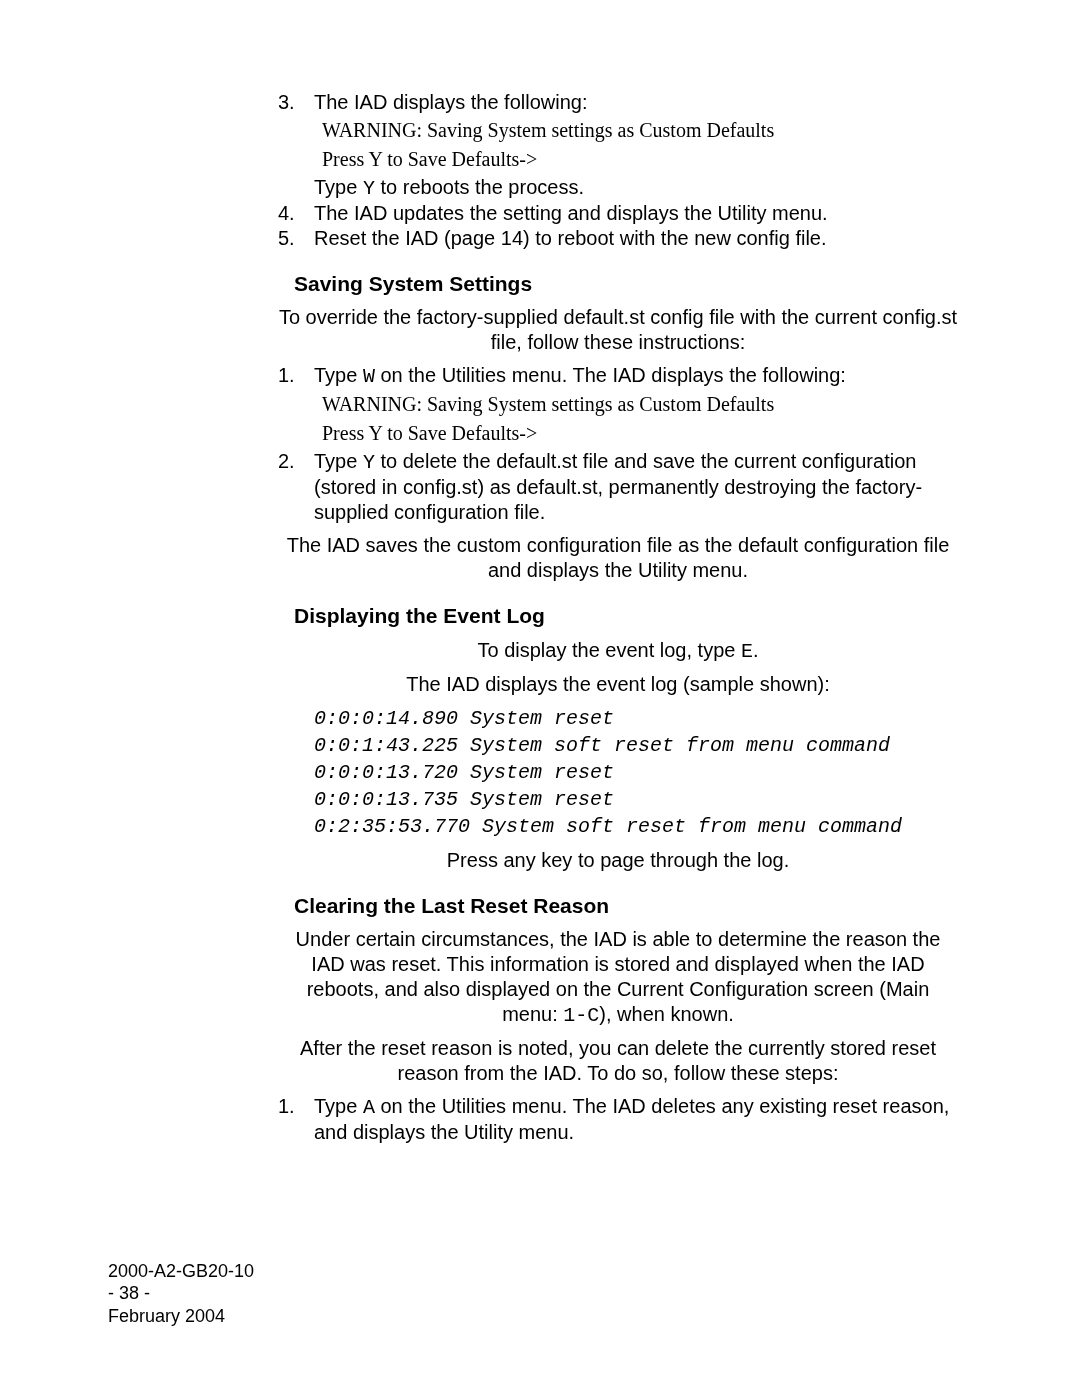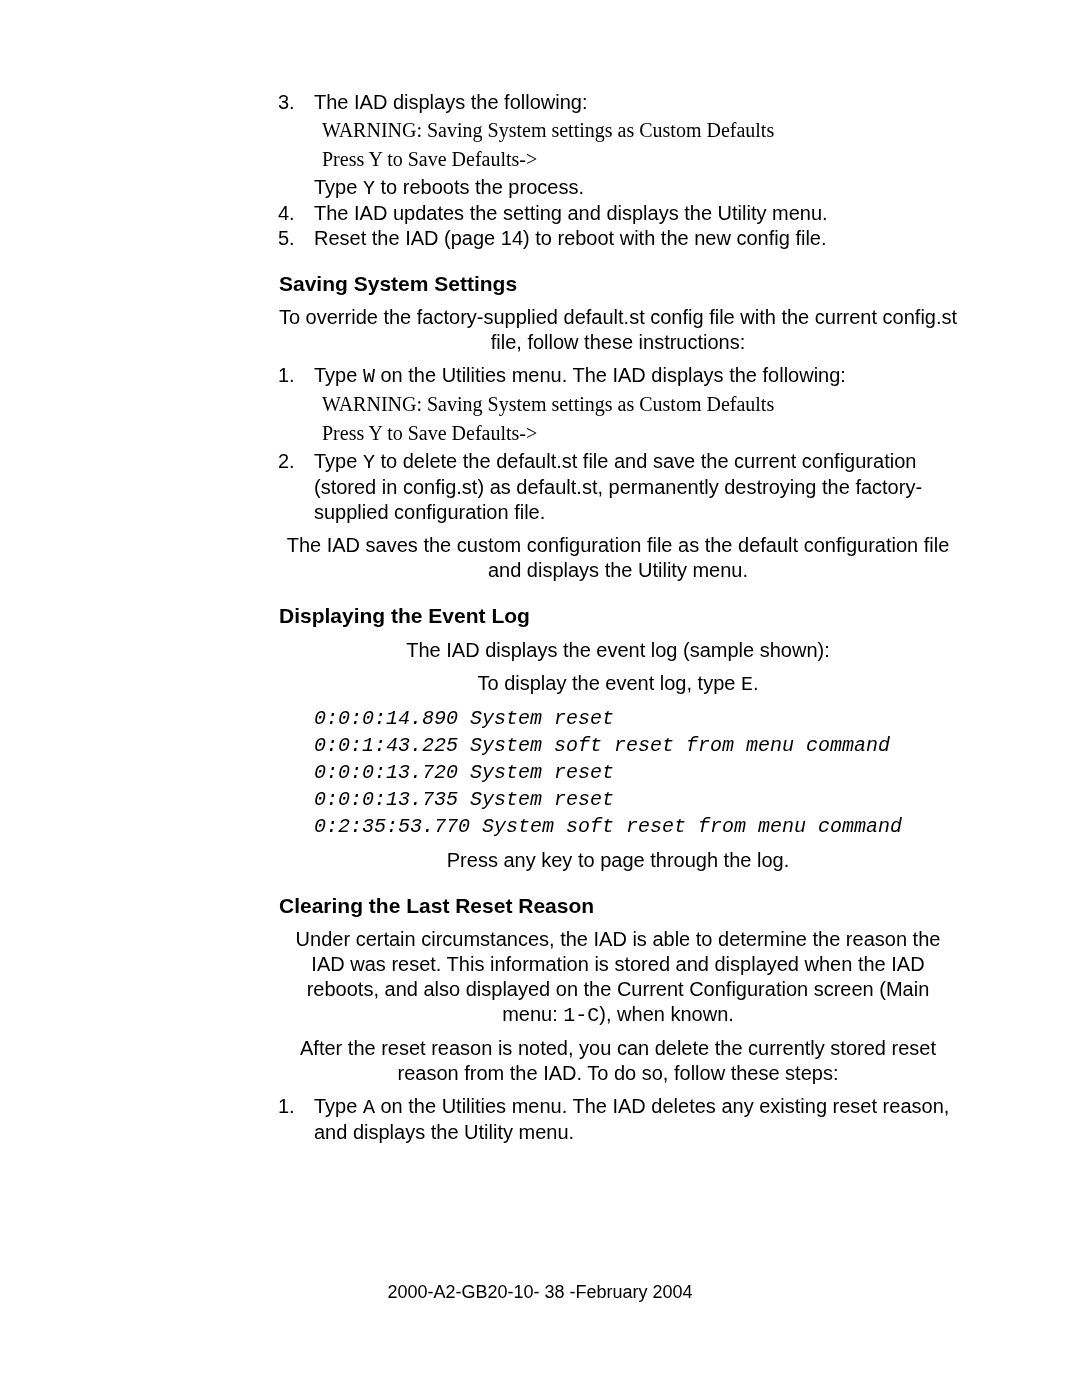--- a/index.html
+++ b/index.html
@@ -42,41 +42,42 @@
   }
   .code-block {
     font-family: Liberation Serif, serif;
     white-space: pre;
     line-height: 1.35;
     margin: 2px 0 2px 8px;
   }
   h2.section {
     font-size: 21px;
     font-weight: bold;
-    margin: 20px 0 8px 1px;
+    margin: 20px 0 8px 16px;
   }
   p {
     margin: 8px 0;
     text-align: center;
   }
   .event-log {
     font-family: "Courier New", Courier, monospace;
     white-space: pre;
     line-height: 1.35;
     margin: 8px 0 8px 36px;
     font-style: italic;
   }
   .footer {
     position: absolute;
     left: 108px;
     right: 108px;
-    bottom: 94px;
+    bottom: 70px;
     display: flex;
     justify-content: center;
     font-size: 18px;
+    flex-direction: column;
   }
 </style>
 </head>
 <body>
 
 <div class="page">
   <div class="content">
 
     <ol class="numbered">
       <li>
@@ -114,24 +115,24 @@
         <span class="num">2.</span>
         <div>
           <span>Type </span><span class="mono">Y</span><span> to delete the default.st file and save the current configuration (stored in config.st) as default.st, permanently destroying the factory-supplied configuration file.</span>
         </div>
       </li>
     </ol>
 
     <p>The IAD saves the custom configuration file as the default configuration file and displays the Utility menu.</p>
 
     <h2 class="section">Displaying the Event Log</h2>
-    <p>The IAD displays the event log (sample shown):</p>
     <p>
       <span>To display the event log, type </span><span class="mono">E</span><span>.</span>
     </p>
+    <p>The IAD displays the event log (sample shown):</p>
     <div class="event-log">0:0:0:14.890 System reset
 0:0:1:43.225 System soft reset from menu command
 0:0:0:13.720 System reset
 0:0:0:13.735 System reset
 0:2:35:53.770 System soft reset from menu command</div>
     <p>Press any key to page through the log.</p>
 
     <h2 class="section">Clearing the Last Reset Reason</h2>
     <p>
       <span>Under certain circumstances, the IAD is able to determine the reason the IAD was reset. This information is stored and displayed when the IAD reboots, and also displayed on the Current Configuration screen (Main menu: </span><span class="mono">1-C</span><span>), when known.</span>

